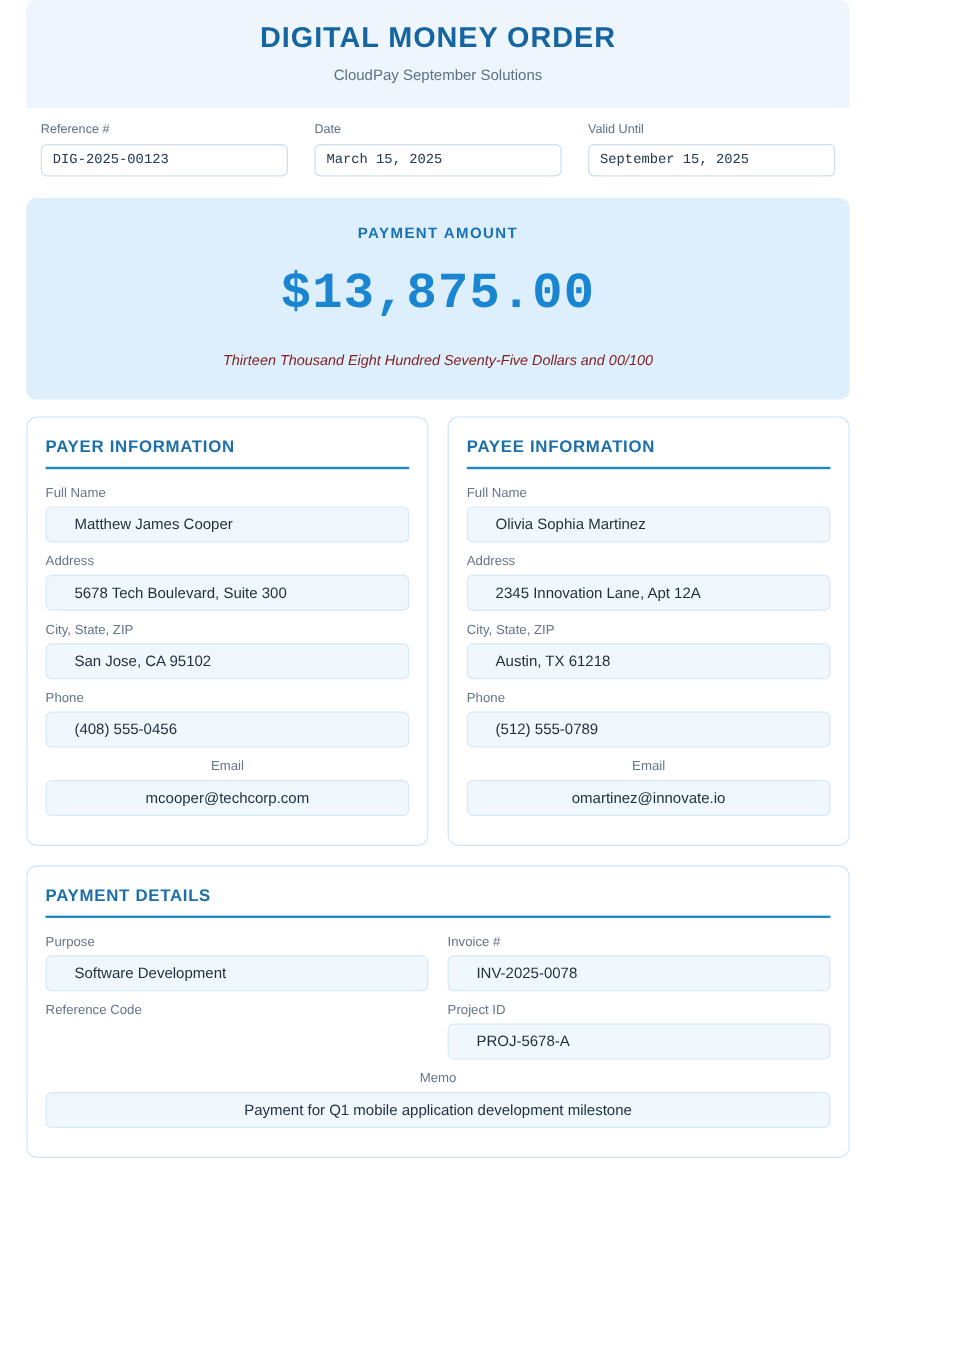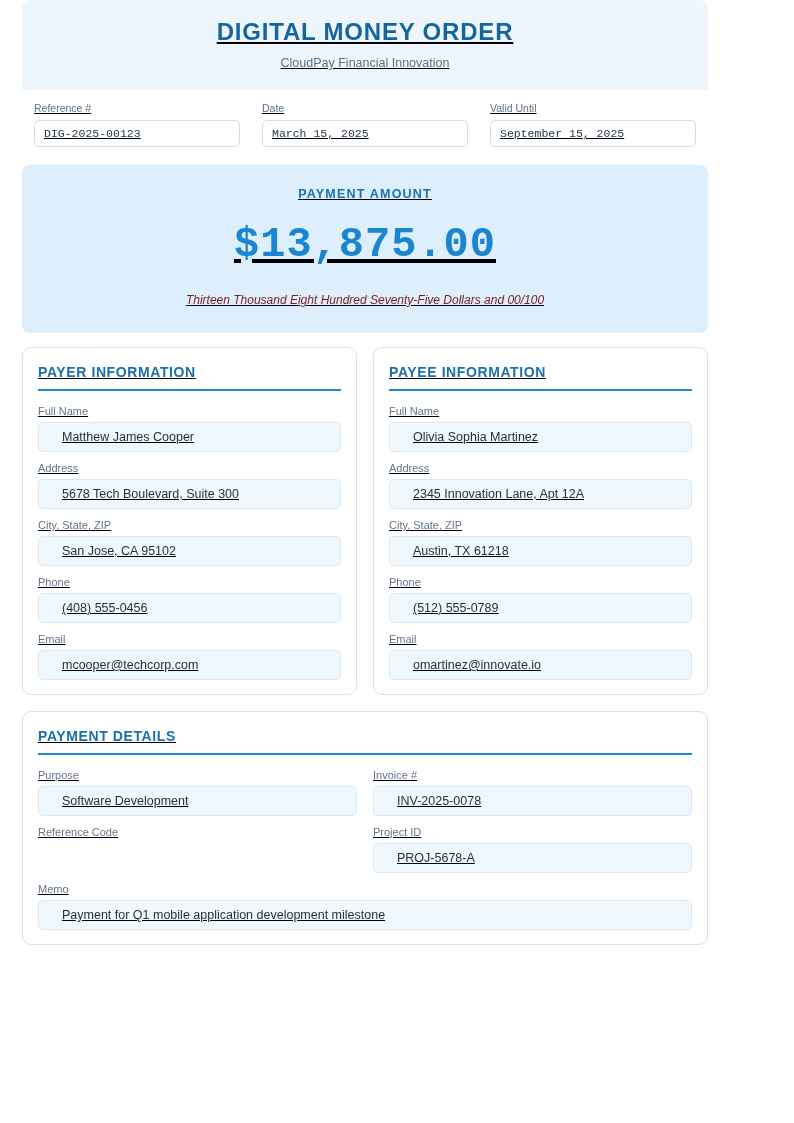--- a/index.html
+++ b/index.html
@@ -8,21 +8,20 @@
     height: 1123px;
     background: #ffffff;
     font-family: "Liberation Sans", sans-serif;
     overflow: hidden;
   }
   .page {
     width: 730px;
     height: 1123px;
     position: relative;
     padding: 0 22px;
-    text-decoration: underline;
   }
 
   
   .doc-header {
     background: #eef5fd;
     border-radius: 8px 8px 0 0;
     text-align: center;
     padding: 18px 20px 20px;
   }
   .doc-title {
@@ -111,21 +110,21 @@
   }
 
   .parties {
     display: flex;
     gap: 16px;
     margin-top: 14px;
   }
   .parties > .card { flex: 1; }
 
   .field { margin-bottom: 10px; }
-  .field:last-child { margin-bottom: 0; }
+  .field:last-child { margin-bottom: 10px; text-align: center; }
   .field-label {
     font-size: 11px;
     color: #64748b;
     margin-bottom: 5px;
   }
   .field-value {
     width: 100%;
     border: 1px solid #d5e9f8;
     border-radius: 5px;
     background: #f0f7fd;
@@ -177,21 +176,21 @@
     margin-top: 7px;
   }
 </style>
 </head>
 <body>
 
 <div class="page">
 
   <div class="doc-header">
     <div class="doc-title">DIGITAL MONEY ORDER</div>
-    <div class="doc-subtitle">CloudPay Financial Innovation</div>
+    <div class="doc-subtitle">CloudPay September Solutions</div>
   </div>
 
   <div class="meta-row">
     <div class="meta-field">
       <div class="meta-label">Reference #</div>
       <div class="meta-input">DIG-2025-00123</div>
     </div>
     <div class="meta-field">
       <div class="meta-label">Date</div>
       <div class="meta-input">March 15, 2025</div>

